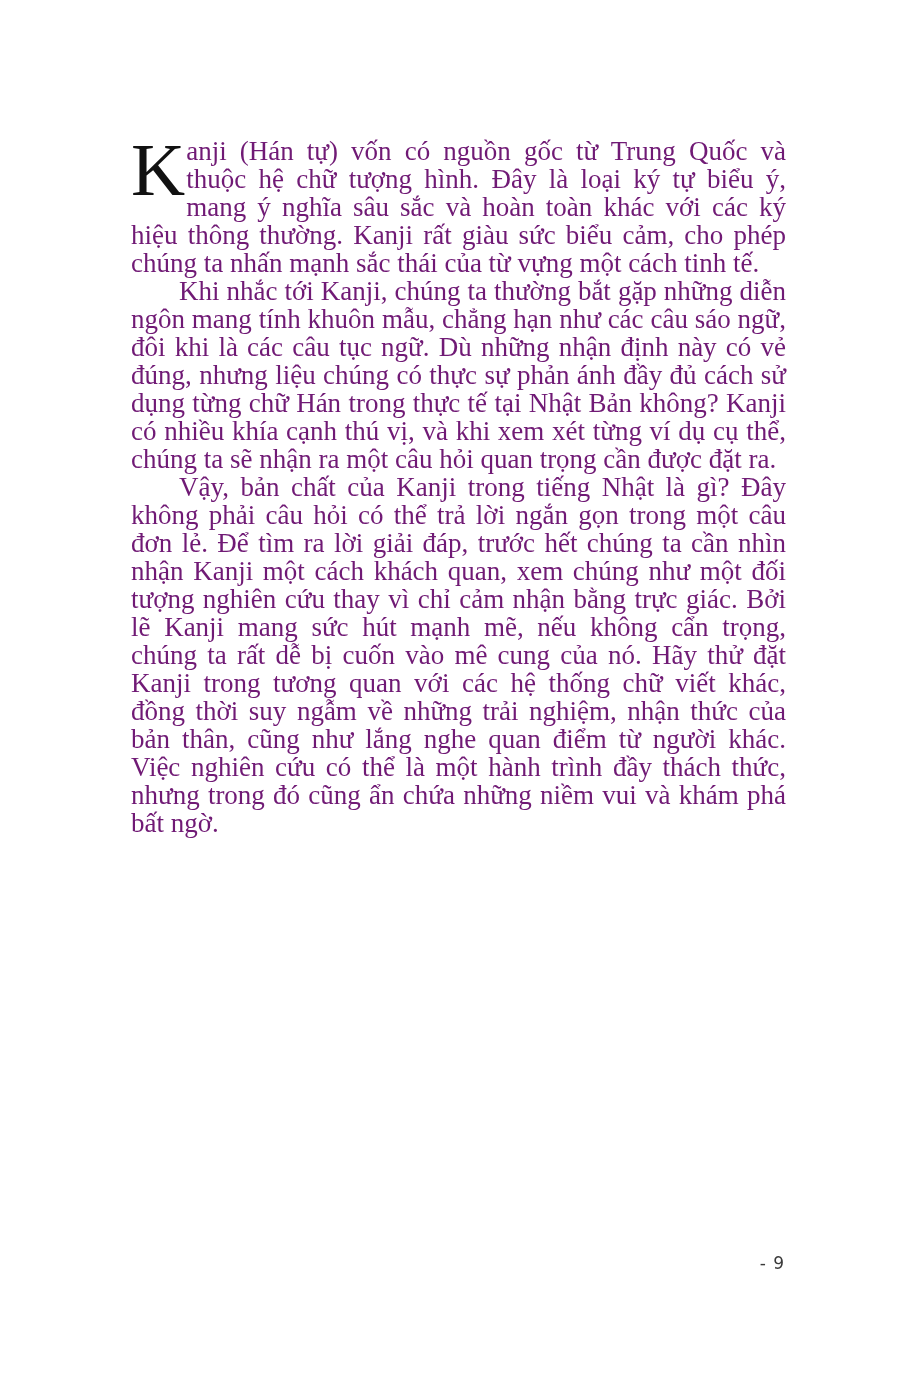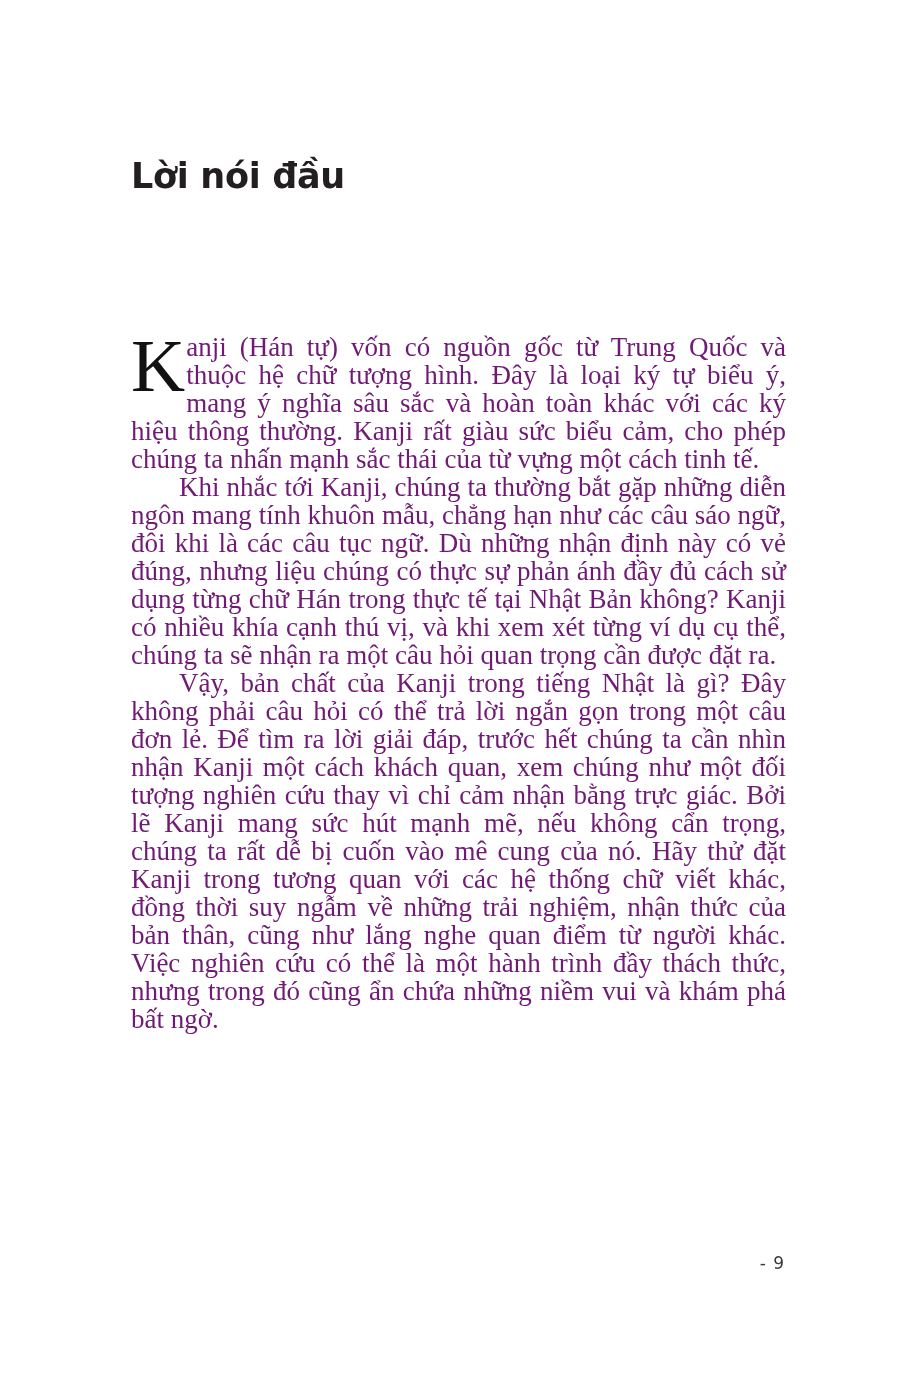--- a/index.html
+++ b/index.html
@@ -79,21 +79,20 @@
     letter-spacing: 1px;
   }
 </style>
 </head>
 <body>
 
 <div class="page">
 
   <div class="content">
 
-    <h1 class="chapter-title">Lời nói đầu</h1>
 
     <div class="body-text">
 
       <p class="para first">Kanji (Hán tự) vốn có nguồn gốc từ Trung Quốc và thuộc hệ chữ tượng hình. Đây là loại ký tự biểu ý, mang ý nghĩa sâu sắc và hoàn toàn khác với các ký hiệu thông thường. Kanji rất giàu sức biểu cảm, cho phép chúng ta nhấn mạnh sắc thái của từ vựng một cách tinh tế.</p>
 
       <p class="para">Khi nhắc tới Kanji, chúng ta thường bắt gặp những diễn ngôn mang tính khuôn mẫu, chẳng hạn như các câu sáo ngữ, đôi khi là các câu tục ngữ. Dù những nhận định này có vẻ đúng, nhưng liệu chúng có thực sự phản ánh đầy đủ cách sử dụng từng chữ Hán trong thực tế tại Nhật Bản không? Kanji có nhiều khía cạnh thú vị, và khi xem xét từng ví dụ cụ thể, chúng ta sẽ nhận ra một câu hỏi quan trọng cần được đặt ra.</p>
 
       <p class="para">Vậy, bản chất của Kanji trong tiếng Nhật là gì? Đây không phải câu hỏi có thể trả lời ngắn gọn trong một câu đơn lẻ. Để tìm ra lời giải đáp, trước hết chúng ta cần nhìn nhận Kanji một cách khách quan, xem chúng như một đối tượng nghiên cứu thay vì chỉ cảm nhận bằng trực giác. Bởi lẽ Kanji mang sức hút mạnh mẽ, nếu không cẩn trọng, chúng ta rất dễ bị cuốn vào mê cung của nó. Hãy thử đặt Kanji trong tương quan với các hệ thống chữ viết khác, đồng thời suy ngẫm về những trải nghiệm, nhận thức của bản thân, cũng như lắng nghe quan điểm từ người khác. Việc nghiên cứu có thể là một hành trình đầy thách thức, nhưng trong đó cũng ẩn chứa những niềm vui và khám phá bất ngờ.</p>
 
 

